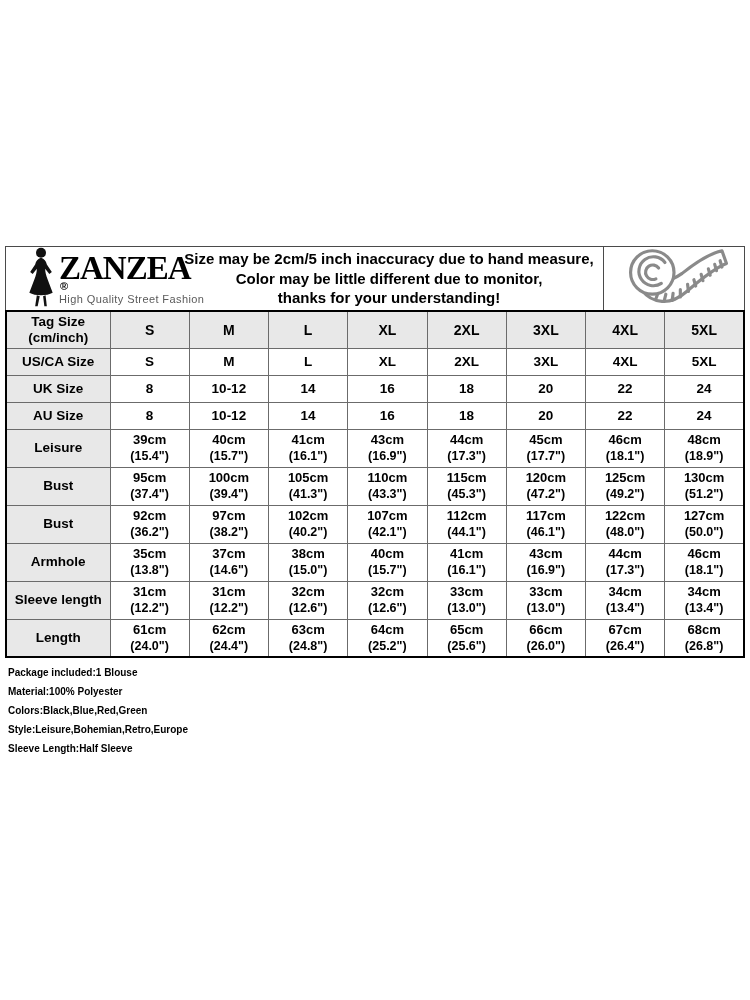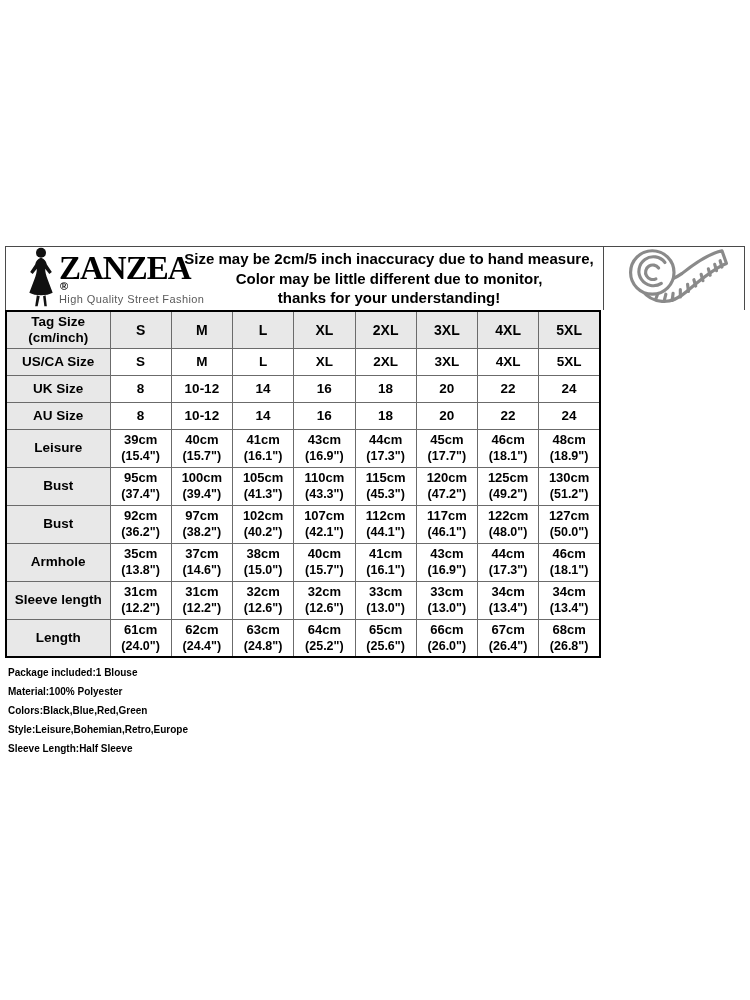--- a/index.html
+++ b/index.html
@@ -20,21 +20,21 @@
   .logo-figure{margin-right:3px; flex:0 0 auto;}
   .brand-col{display:flex; flex-direction:column; align-items:flex-start;}
   .brand-line{display:flex; align-items:flex-start; line-height:1;flex-direction:column;}
   .brand-text{font-family:"Liberation Serif", serif; font-weight:bold; font-size:33px; letter-spacing:-1px; line-height:30px;}
   .reg-mark{font-size:11px; font-weight:bold; margin-top:-2px; margin-left:1px;}
   .tagline{font-size:11px; color:var(--tagline_color); letter-spacing:0.4px; margin-top:1px; white-space:nowrap;}
   .disclaimer{flex:1; text-align:center; font-weight:bold; font-size:15px; line-height:19.5px; padding-right:6px;}
   .tape-cell{flex:0 0 141px; border-left:1px solid var(--header_border); display:flex; align-items:center; justify-content:center;}
 
   
-  table.size{width:596px; border-collapse:collapse; table-layout:fixed; border:2px solid var(--table_border_outer);}
+  table.size{width:740px; border-collapse:collapse; table-layout:fixed; border:2px solid var(--table_border_outer);}
   table.size th, table.size td{border:1px solid var(--table_border_inner); text-align:center; vertical-align:middle; font-weight:bold; padding:0; overflow:hidden;}
   table.size .lab{background:var(--label_cell_bg); font-size:13.5px;}
   tr.r-head th{height:37px; background:var(--label_cell_bg); font-size:14px; line-height:16px;}
   tr.r-sm td, tr.r-sm th{height:27px; font-size:13.5px;}
   tr.r-2l td, tr.r-2l th{height:38px; font-size:13px; line-height:16px;}
   tr.r-2l td .sub{font-size:12.5px;}
 
   
   .details{margin-top:5px; padding-left:3px; font-size:10px; font-weight:700; line-height:19px;}
 </style>

